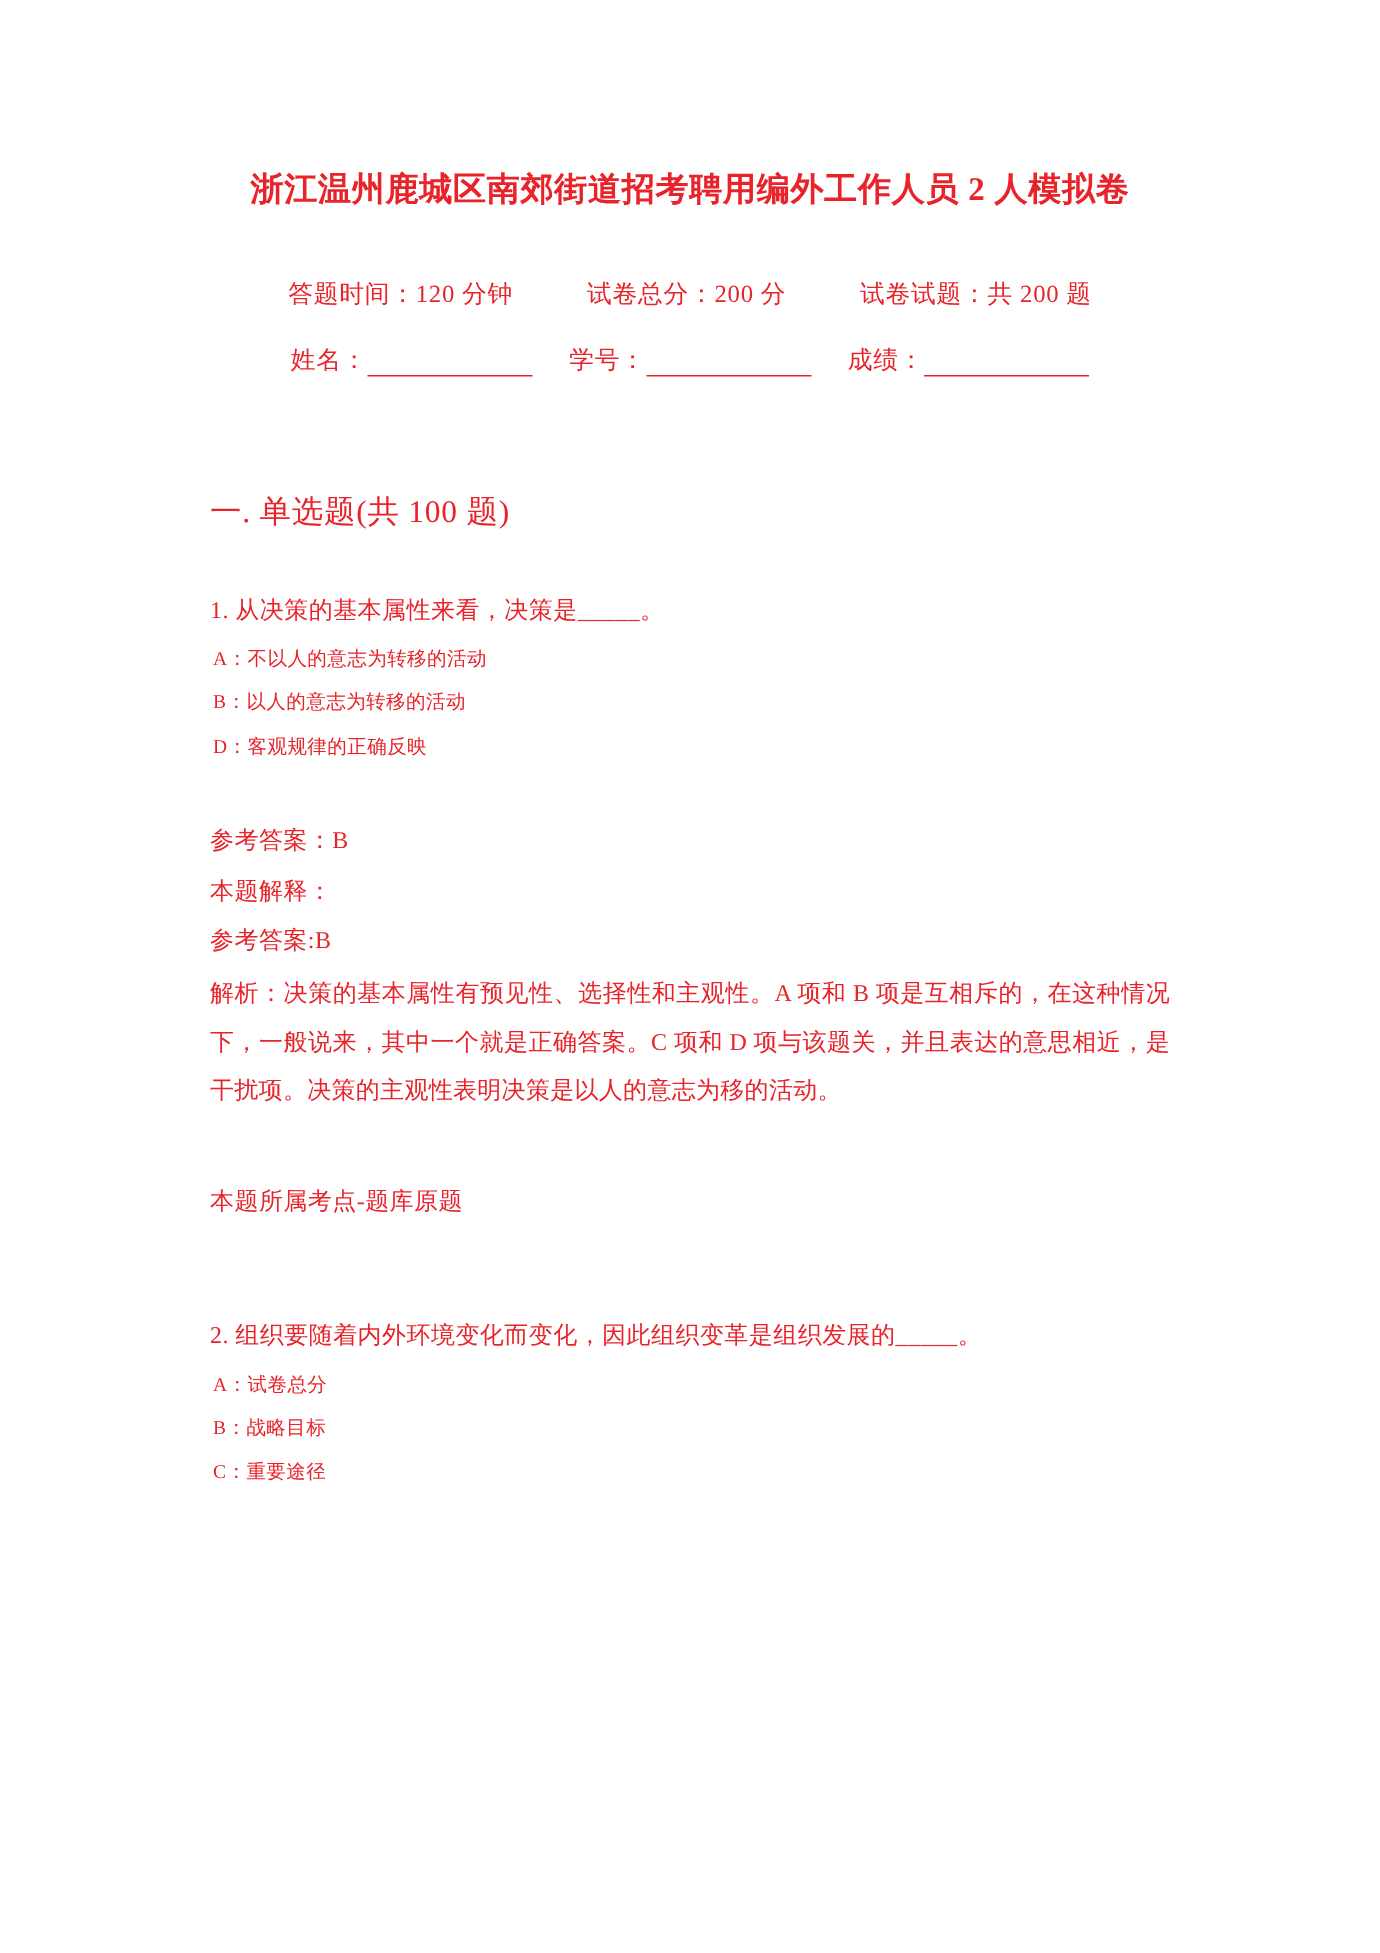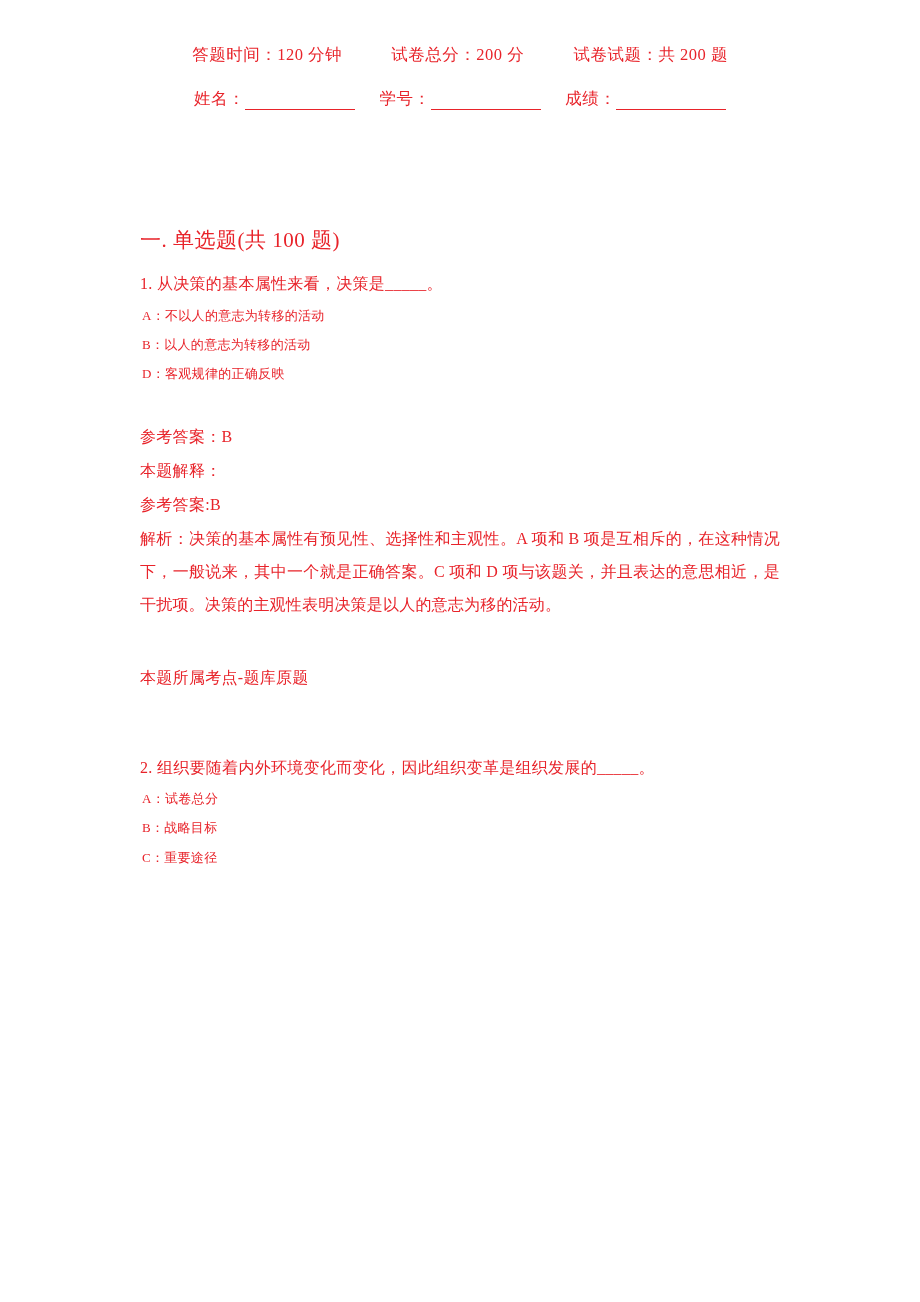--- a/index.html
+++ b/index.html
@@ -56,24 +56,24 @@
   .blank-line {
     display: inline-block;
     width: 110px;
     border-bottom: 1px solid #e8232a;
     height: 1em;
     vertical-align: bottom;
   }
   .section-title {
     font-size: 21px;
     color: #e8232a;
-    margin-top: 116px;
+    margin-top: 76px;
     letter-spacing: 0.5px;
   }
-  .q-block { margin-top: 13px; }
+  .q-block { margin-top: 36px; }
   .q-stem {
     font-size: 16px;
     color: #e8232a;
     line-height: 2.1;
     letter-spacing: 0.3px;
   }
   .q-option {
     font-size: 13px;
     color: #e8232a;
     line-height: 2.25;
@@ -101,20 +101,21 @@
     margin-top: 46px;
     letter-spacing: 0.3px;
   }
   .q2-block { margin-top: 62px; }
 </style>
 </head>
 <body>
 
 <div class="page">
 
+  <h1 class="doc-title">浙江温州鹿城区南郊街道招考聘用编外工作人员 2 人模拟卷</h1>
 
   <div class="meta-line">
     <span>答题时间：120 分钟</span>
     <span class="meta-gap"></span>
     <span>试卷总分：200 分</span>
     <span class="meta-gap"></span>
     <span>试卷试题：共 200 题</span>
   </div>
 
   <div class="fields-line">

